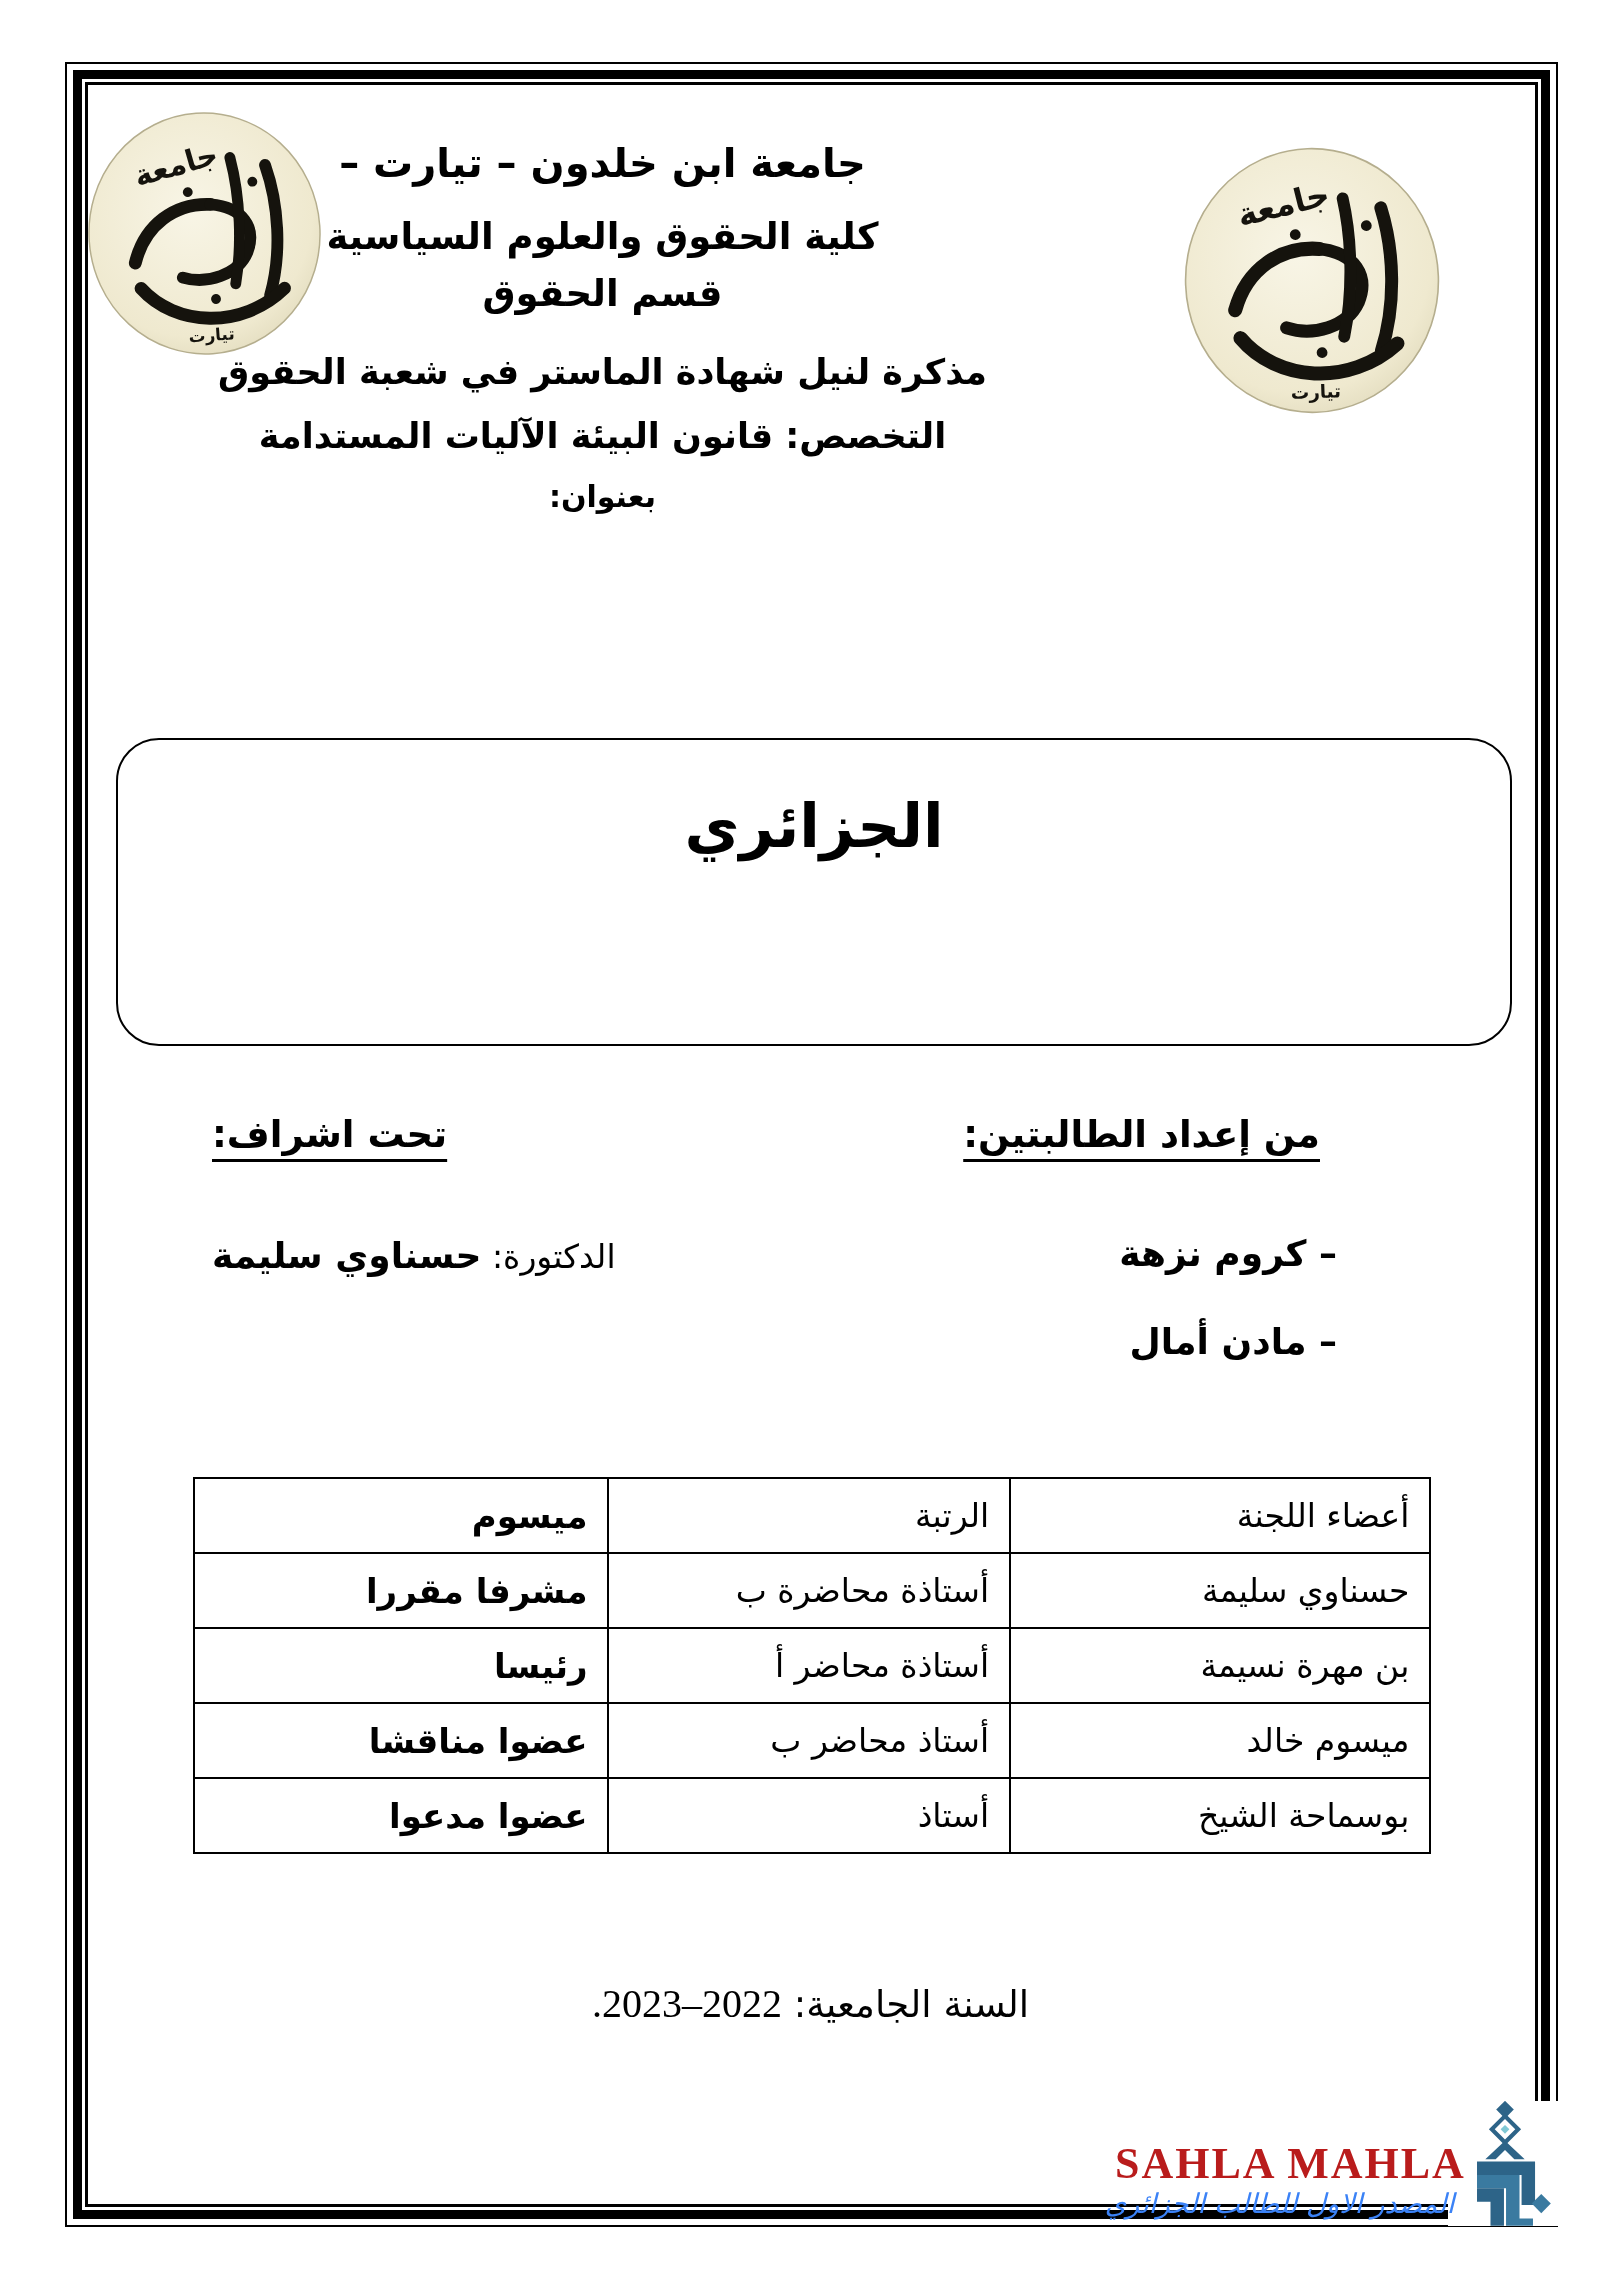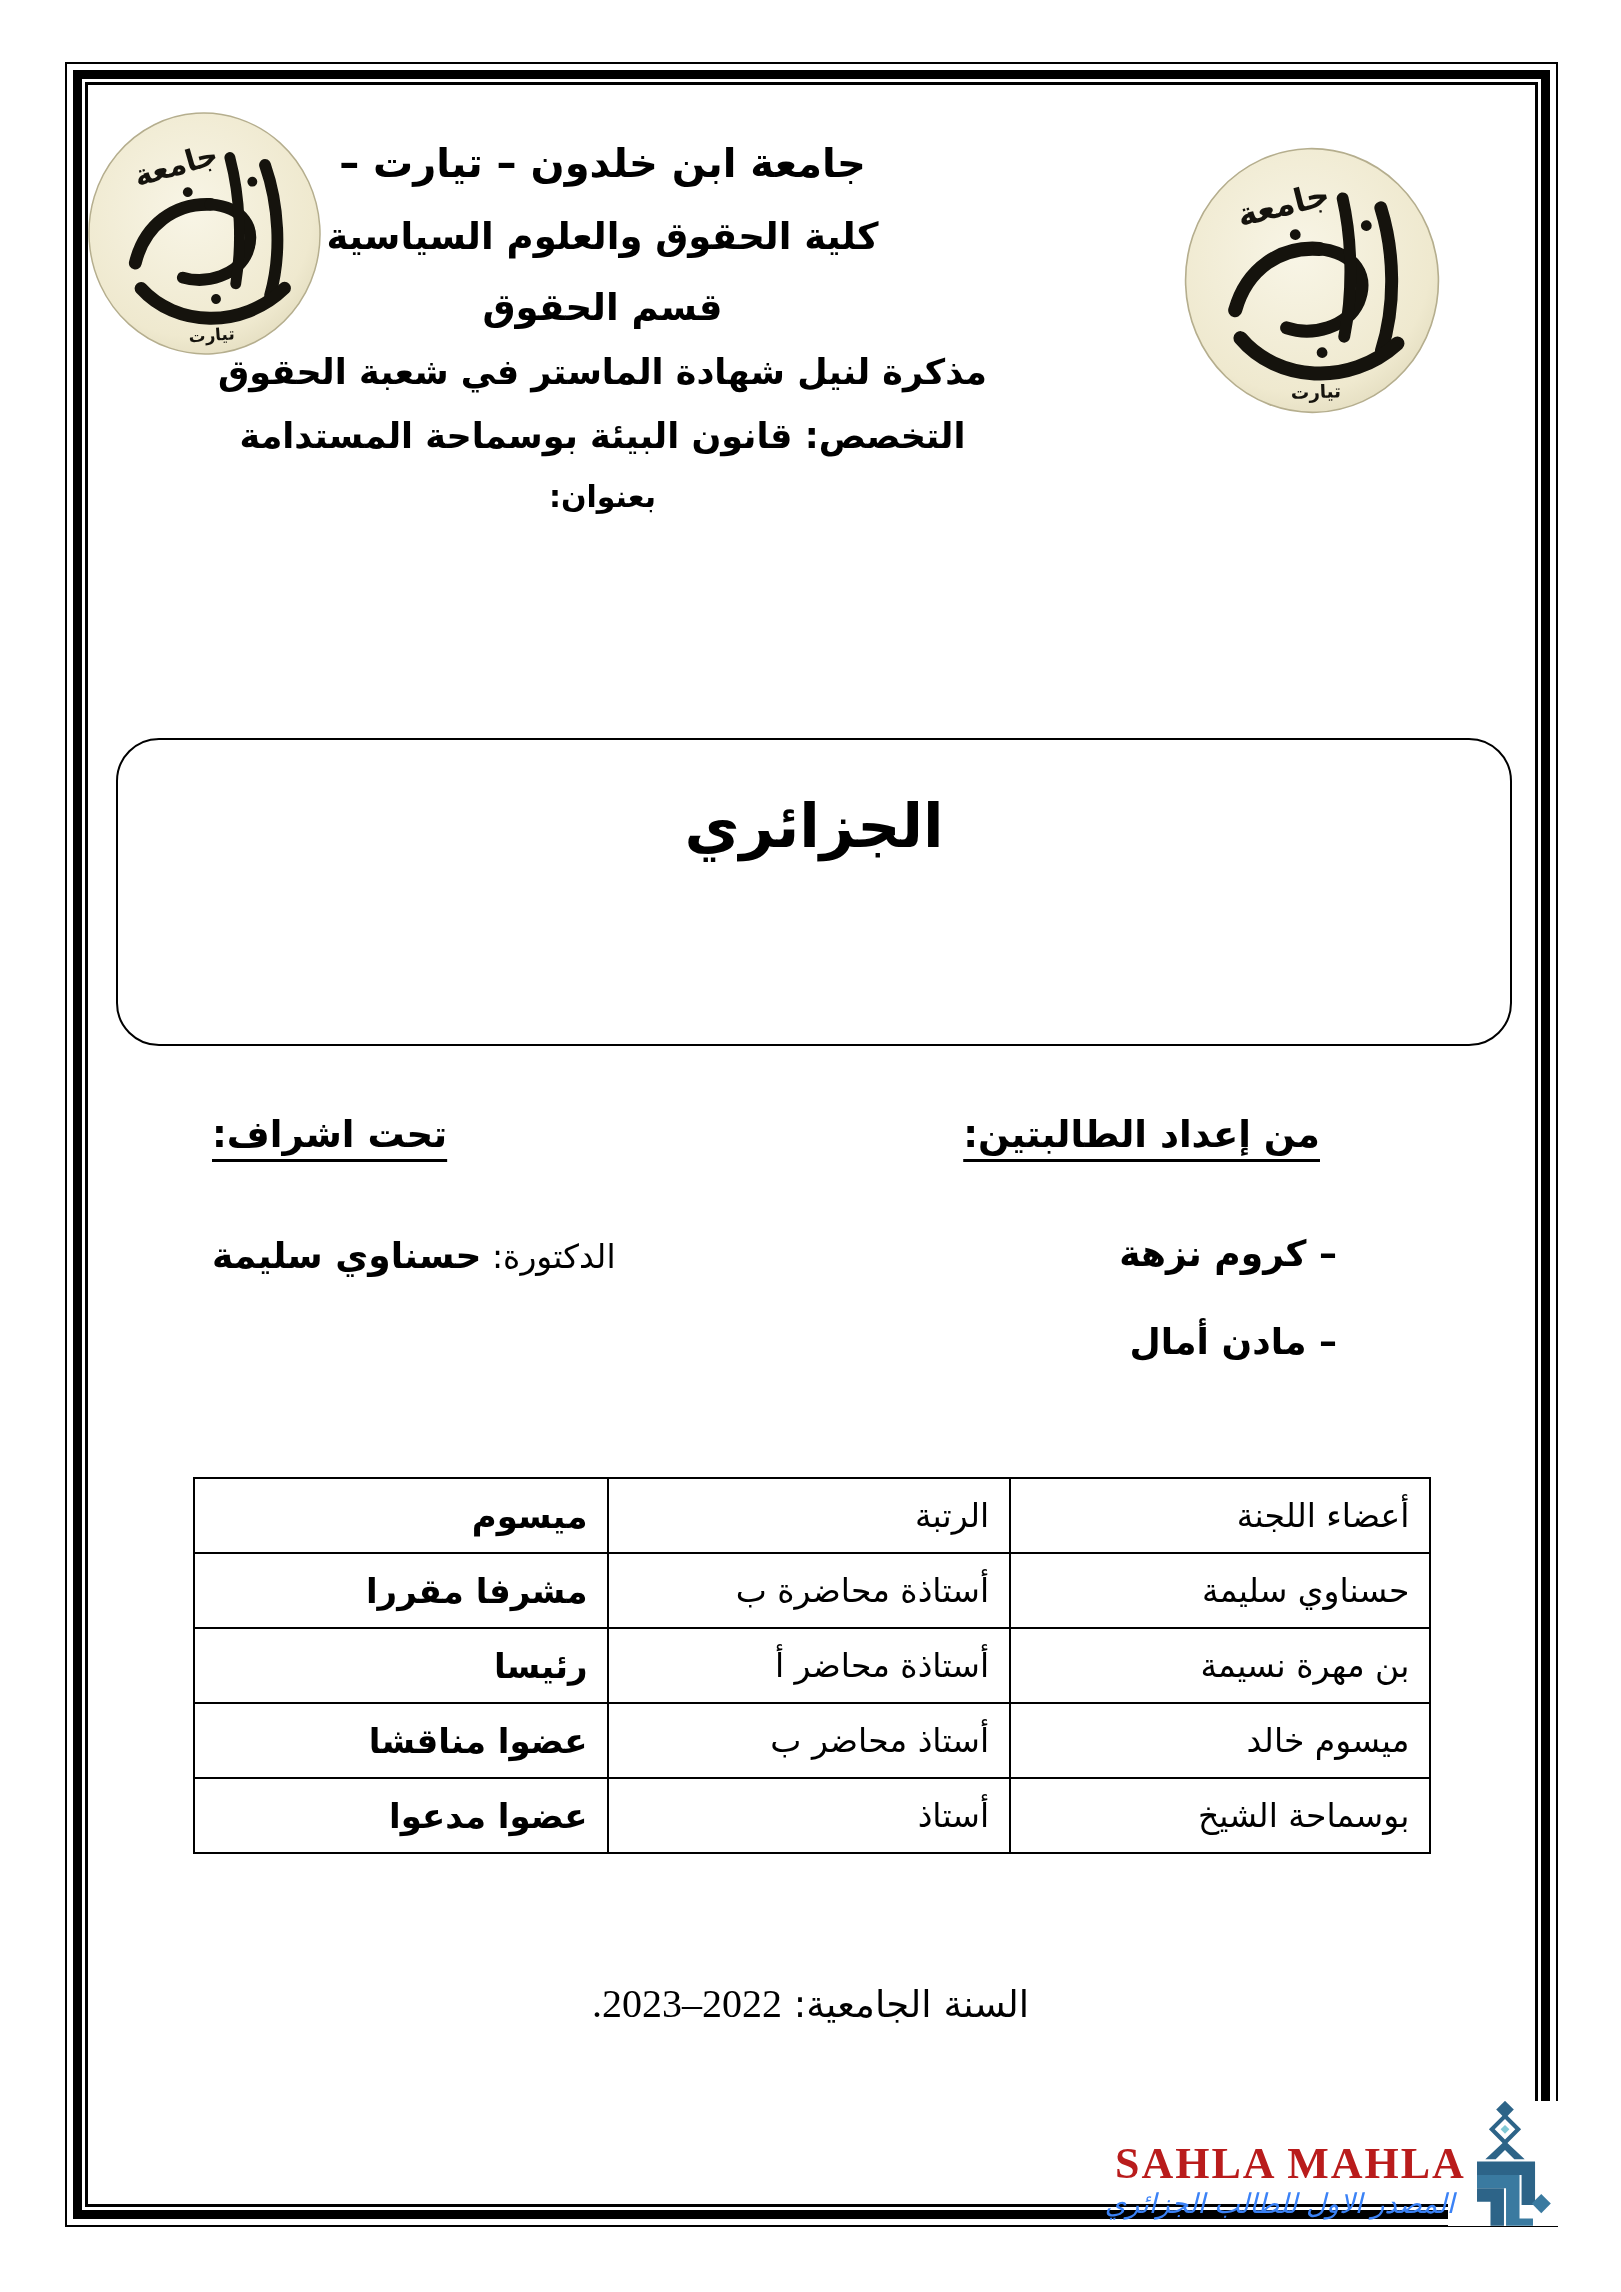--- a/index.html
+++ b/index.html
@@ -11,21 +11,21 @@
   .frame-outer{position:absolute;left:65px;top:62px;right:63px;bottom:66px;
                border:2px solid #000;}
   .frame-mid{position:absolute;inset:5.9px;border:9.8px solid #000;}
   .frame-inner{position:absolute;inset:2.9px;border:3.9px solid #000;}
 
   
   .hline{position:absolute;left:93px;width:1019px;text-align:center;
          font-weight:bold;direction:rtl;white-space:nowrap;}
   .h1{top:140px;font-size:40px;}
   .h2{top:215px;font-size:37px;}
-  .h3{top:286px;font-size:37px;}
+  .h3{top:272px;font-size:37px;}
   .h4{top:352px;font-size:35px;}
   .h5{top:416px;font-size:35px;}
   .h6{top:479px;font-size:30px;}
 
   
   .seal-left{left:86px;top:110px;width:237px;height:247px;transform:rotate(-4deg);}
   .seal-right{left:1174px;top:145px;width:276px;height:271px;transform:rotate(-2deg);}
 
   
   .title-box{left:116px;top:738px;width:1396px;height:308px;
@@ -111,21 +111,21 @@
   <use href="#seal-symbol"></use>
 </svg>
 <svg class="abs seal-right" viewBox="0 0 282 276" width="276" height="271">
   <use href="#seal-symbol"></use>
 </svg>
 
 <div class="hline h1">جامعة ابن خلدون – تيارت –</div>
 <div class="hline h2">كلية الحقوق والعلوم السياسية</div>
 <div class="hline h3">قسم الحقوق</div>
 <div class="hline h4">مذكرة لنيل شهادة الماستر في شعبة الحقوق</div>
-<div class="hline h5">التخصص: قانون البيئة بوسماحة المستدامة</div>
+<div class="hline h5">التخصص: قانون البيئة الآليات المستدامة</div>
 <div class="hline h6">بعنوان:</div>
 
 <div class="abs title-box">
   <div class="t2">الجزائري</div>
 </div>
 
 <div class="abs label-underline students-label">من إعداد الطالبتين:</div>
 <div class="abs label-underline supervision-label">تحت اشراف:</div>
 
 <div class="abs student-line student-1">– كروم نزهة</div>

